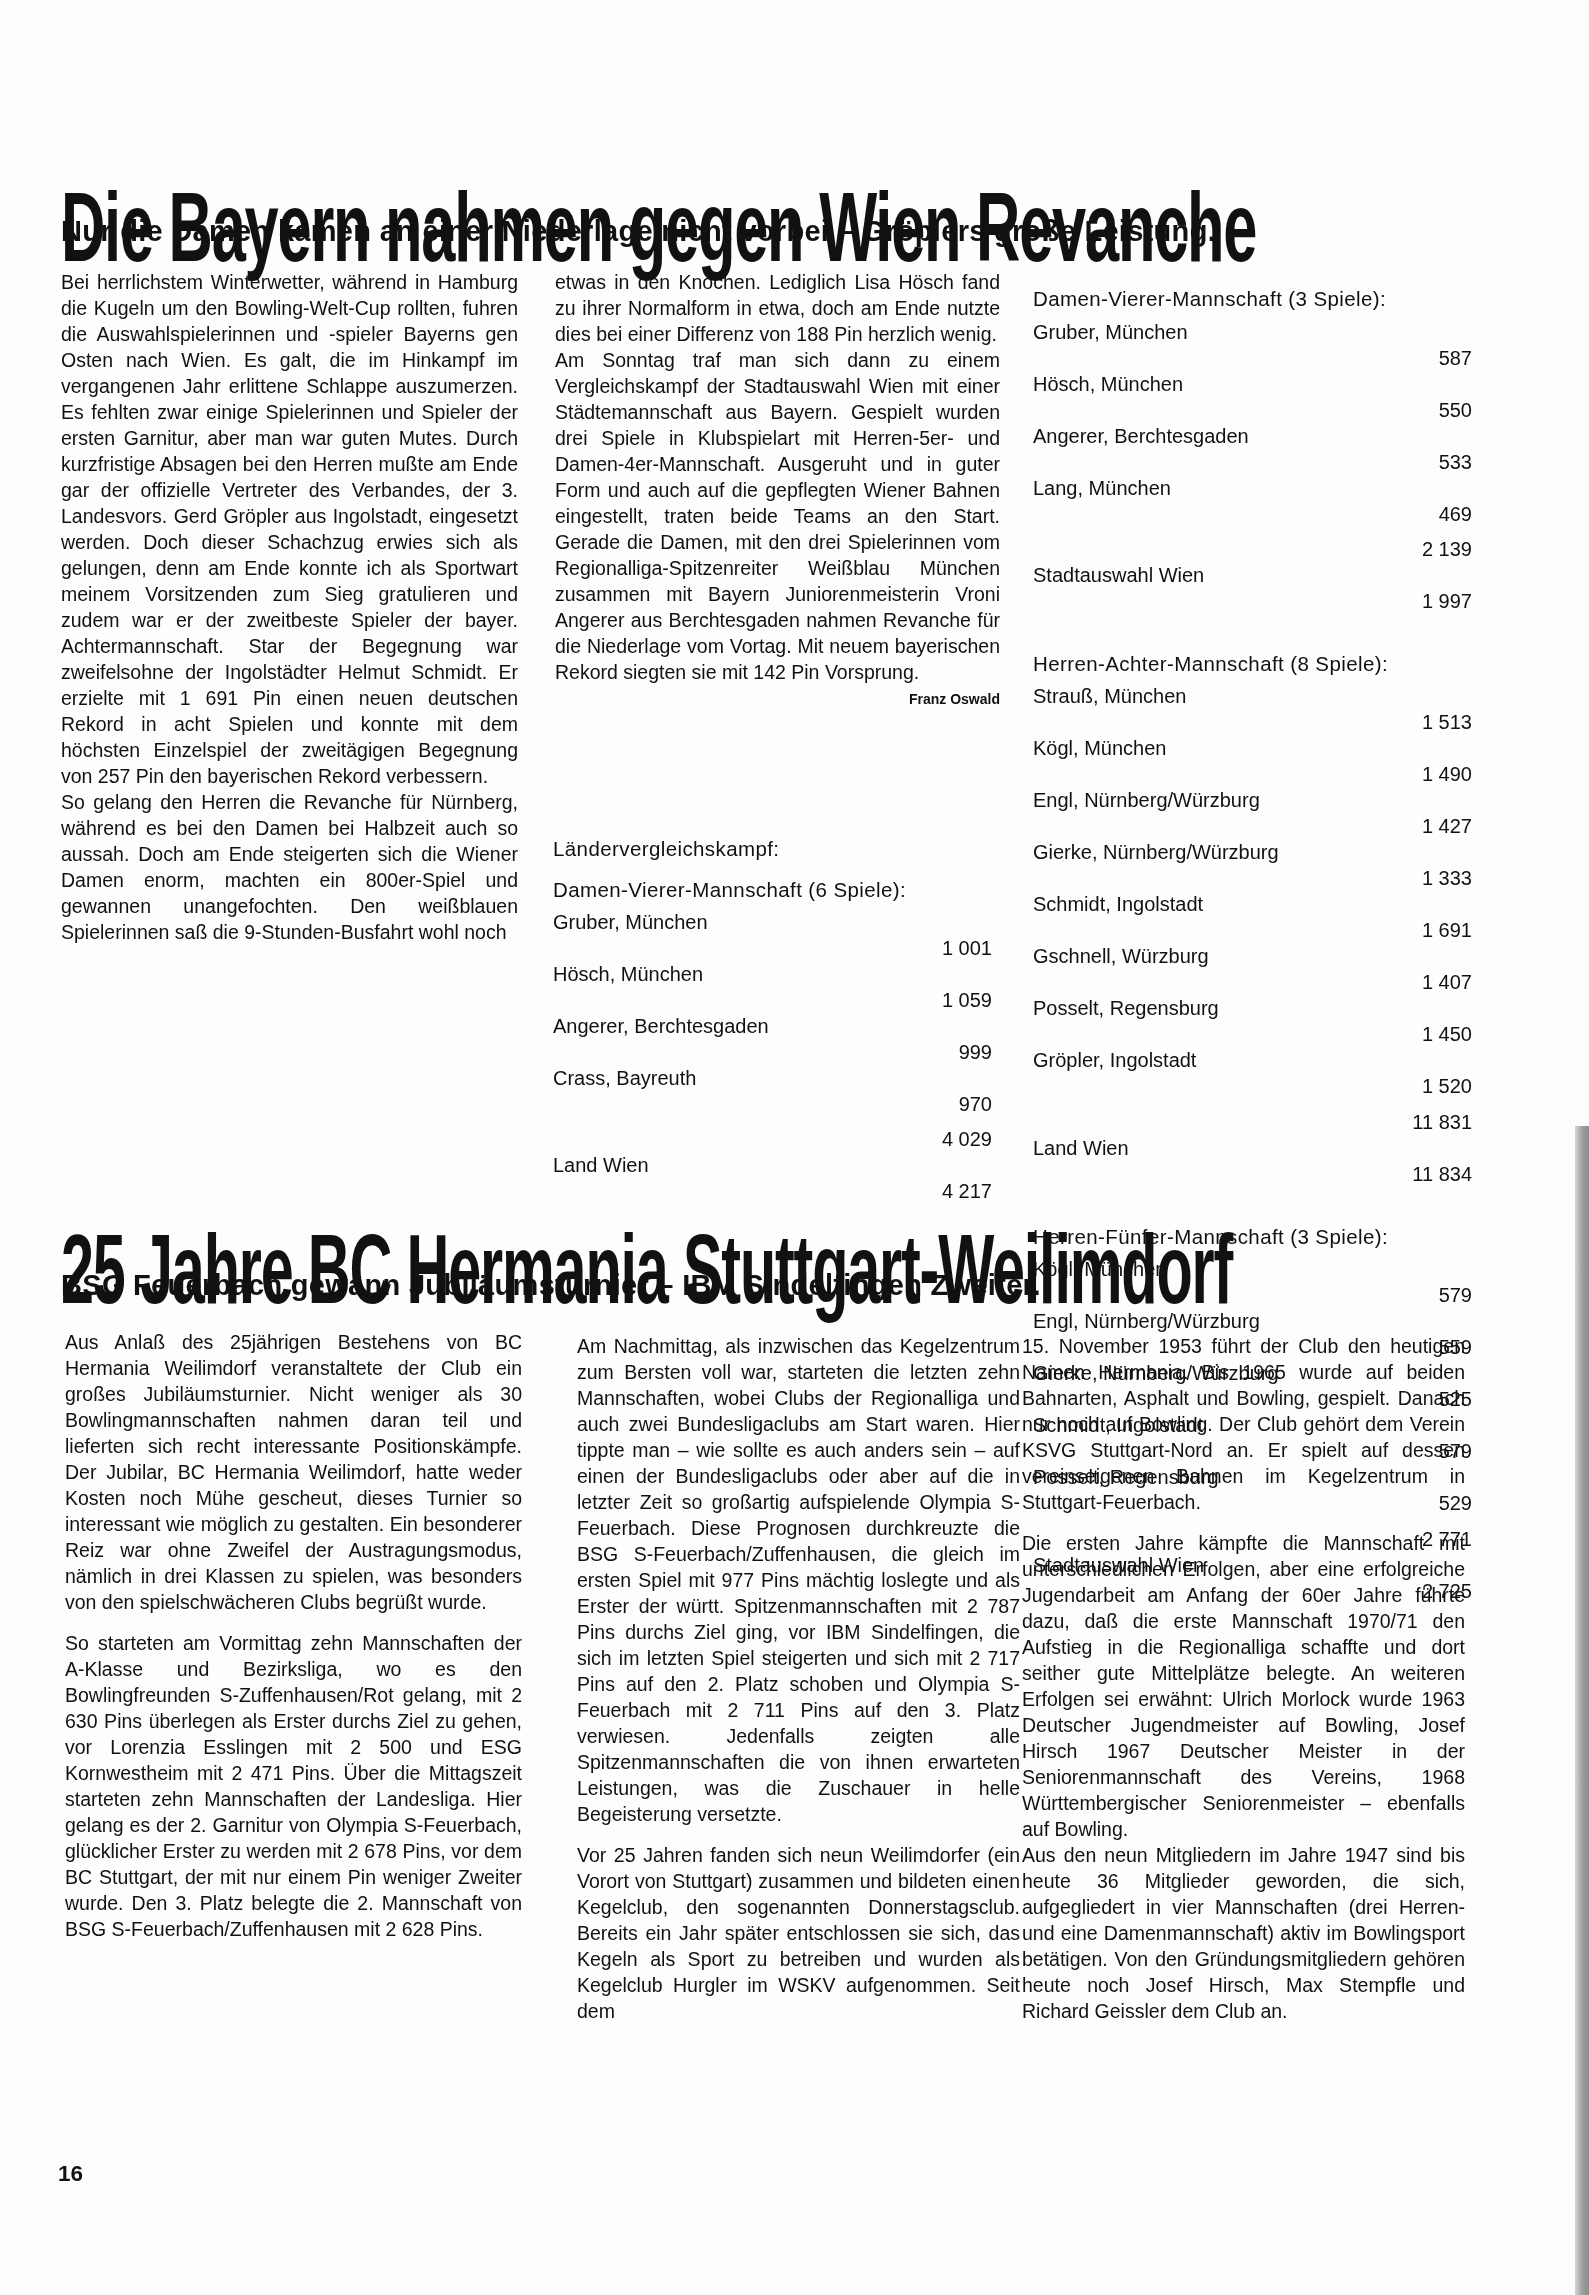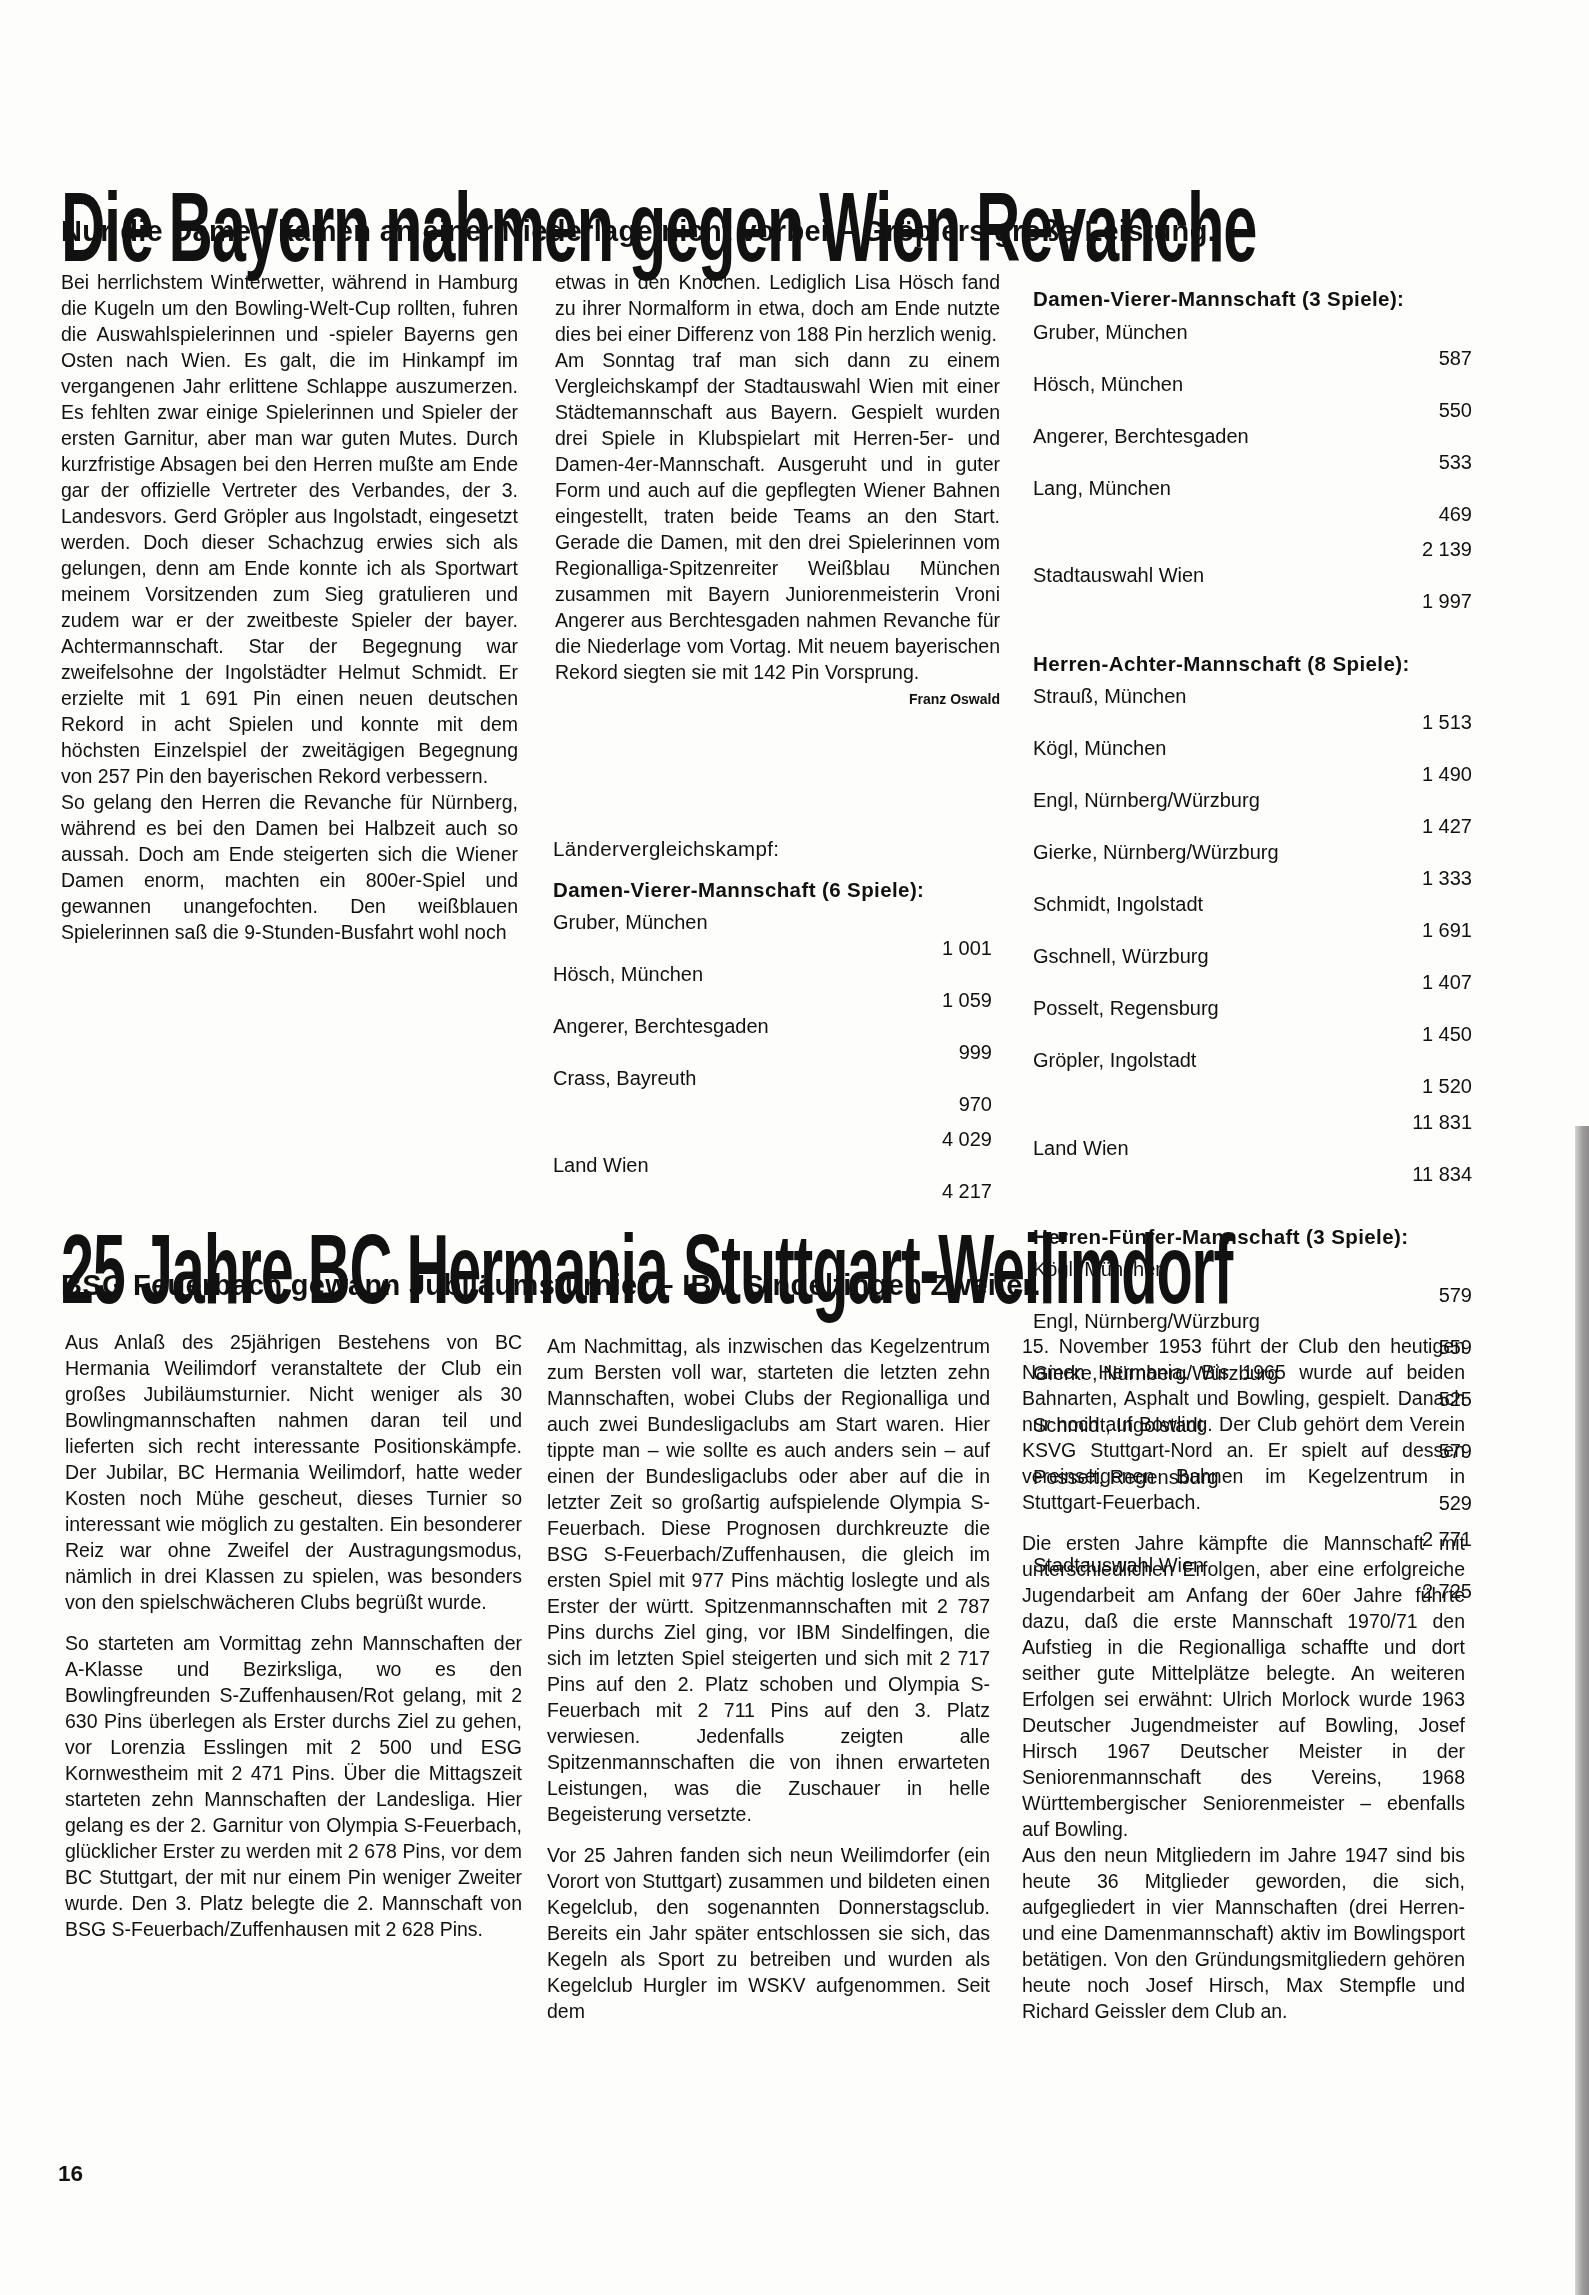--- a/index.html
+++ b/index.html
@@ -29,21 +29,21 @@
 
   .col {
     position:absolute; font-size:19.5px; line-height:26px; text-align:justify;
   }
   .col p { margin:0; text-indent:0; }
   .col p + p.gap { margin-top:14.6px; }
   .sig { text-align:right; font-weight:bold; font-size:14px; margin-top:1.3px; }
 
   .tbl { position:absolute; font-size:20px; line-height:26px; }
   .tbl h3 { margin:0 0 2.6px 0; font-size:20.5px; font-weight:normal; letter-spacing:0.4px; }
-  .tbl h4 { margin:0 0 6.6px 0; font-size:20.5px; font-weight:bold; letter-spacing:0.4px; }
+  .tbl h4 { margin:0 0 6.6px 0; font-size:20.5px; font-weight:normal; letter-spacing:0.4px; }
   .row { display:flex; justify-content:space-between;flex-direction:column; }
   .row .v { text-align:right; }
   .total { margin-top:9.3px; }
   .blockgap { height:37px; }
 
   .pagenum { position:absolute; left:58px; top:2161px; font-size:22.5px; font-weight:bold; }
 </style>
 </head>
 <body>
 
@@ -200,21 +200,21 @@
   </div>
 
   <h1 id="h2" class="headline">25 Jahre BC Hermania Stuttgart-Weilimdorf</h1>
   <div id="sub2" class="subhead">BSG Feuerbach gewann Jubiläumsturnier – IBM Sindelfingen Zweiter.</div>
 
   <div class="col" style="left:65px; top:1329px; width:457px;">
     <p>Aus Anlaß des 25jährigen Bestehens von BC Hermania Weilimdorf veranstaltete der Club ein großes Jubiläumsturnier. Nicht weniger als 30 Bowlingmannschaften nahmen daran teil und lieferten sich recht interessante Positionskämpfe. Der Jubilar, BC Hermania Weilimdorf, hatte weder Kosten noch Mühe gescheut, dieses Turnier so interessant wie möglich zu gestalten. Ein besonderer Reiz war ohne Zweifel der Austragungsmodus, nämlich in drei Klassen zu spielen, was besonders von den spielschwächeren Clubs begrüßt wurde.</p>
     <p class="gap">So starteten am Vormittag zehn Mannschaften der A-Klasse und Bezirksliga, wo es den Bowlingfreunden S-Zuffenhausen/Rot gelang, mit 2 630 Pins überlegen als Erster durchs Ziel zu gehen, vor Lorenzia Esslingen mit 2 500 und ESG Kornwestheim mit 2 471 Pins. Über die Mittagszeit starteten zehn Mannschaften der Landesliga. Hier gelang es der 2. Garnitur von Olympia S-Feuerbach, glücklicher Erster zu werden mit 2 678 Pins, vor dem BC Stuttgart, der mit nur einem Pin weniger Zweiter wurde. Den 3. Platz belegte die 2. Mannschaft von BSG S-Feuerbach/Zuffenhausen mit 2 628 Pins.</p>
   </div>
 
-  <div class="col" style="left:547px; top:1333px; width:443px;">
+  <div class="col" style="left:577px; top:1333px; width:443px;">
     <p>Am Nachmittag, als inzwischen das Kegelzentrum zum Bersten voll war, starteten die letzten zehn Mannschaften, wobei Clubs der Regionalliga und auch zwei Bundesligaclubs am Start waren. Hier tippte man – wie sollte es auch anders sein – auf einen der Bundesligaclubs oder aber auf die in letzter Zeit so großartig aufspielende Olympia S-Feuerbach. Diese Prognosen durchkreuzte die BSG S-Feuerbach/Zuffenhausen, die gleich im ersten Spiel mit 977 Pins mächtig loslegte und als Erster der württ. Spitzenmannschaften mit 2 787 Pins durchs Ziel ging, vor IBM Sindelfingen, die sich im letzten Spiel steigerten und sich mit 2 717 Pins auf den 2. Platz schoben und Olympia S-Feuerbach mit 2 711 Pins auf den 3. Platz verwiesen. Jedenfalls zeigten alle Spitzenmannschaften die von ihnen erwarteten Leistungen, was die Zuschauer in helle Begeisterung versetzte.</p>
     <p class="gap">Vor 25 Jahren fanden sich neun Weilimdorfer (ein Vorort von Stuttgart) zusammen und bildeten einen Kegelclub, den sogenannten Donnerstagsclub. Bereits ein Jahr später entschlossen sie sich, das Kegeln als Sport zu betreiben und wurden als Kegelclub Hurgler im WSKV aufgenommen. Seit dem</p>
   </div>
 
   <div class="col" style="left:1022px; top:1333px; width:443px;">
     <p>15. November 1953 führt der Club den heutigen Namen Hermania. Bis 1965 wurde auf beiden Bahnarten, Asphalt und Bowling, gespielt. Danach nur noch auf Bowling. Der Club gehört dem Verein KSVG Stuttgart-Nord an. Er spielt auf dessen vereinseigenen Bahnen im Kegelzentrum in Stuttgart-Feuerbach.</p>
     <p class="gap">Die ersten Jahre kämpfte die Mannschaft mit unterschiedlichen Erfolgen, aber eine erfolgreiche Jugendarbeit am Anfang der 60er Jahre führte dazu, daß die erste Mannschaft 1970/71 den Aufstieg in die Regionalliga schaffte und dort seither gute Mittelplätze belegte. An weiteren Erfolgen sei erwähnt: Ulrich Morlock wurde 1963 Deutscher Jugendmeister auf Bowling, Josef Hirsch 1967 Deutscher Meister in der Seniorenmannschaft des Vereins, 1968 Württembergischer Seniorenmeister – ebenfalls auf Bowling.</p>
     <p>Aus den neun Mitgliedern im Jahre 1947 sind bis heute 36 Mitglieder geworden, die sich, aufgegliedert in vier Mannschaften (drei Herren- und eine Damenmannschaft) aktiv im Bowlingsport betätigen. Von den Gründungsmitgliedern gehören heute noch Josef Hirsch, Max Stempfle und Richard Geissler dem Club an.</p>
   </div>
 

